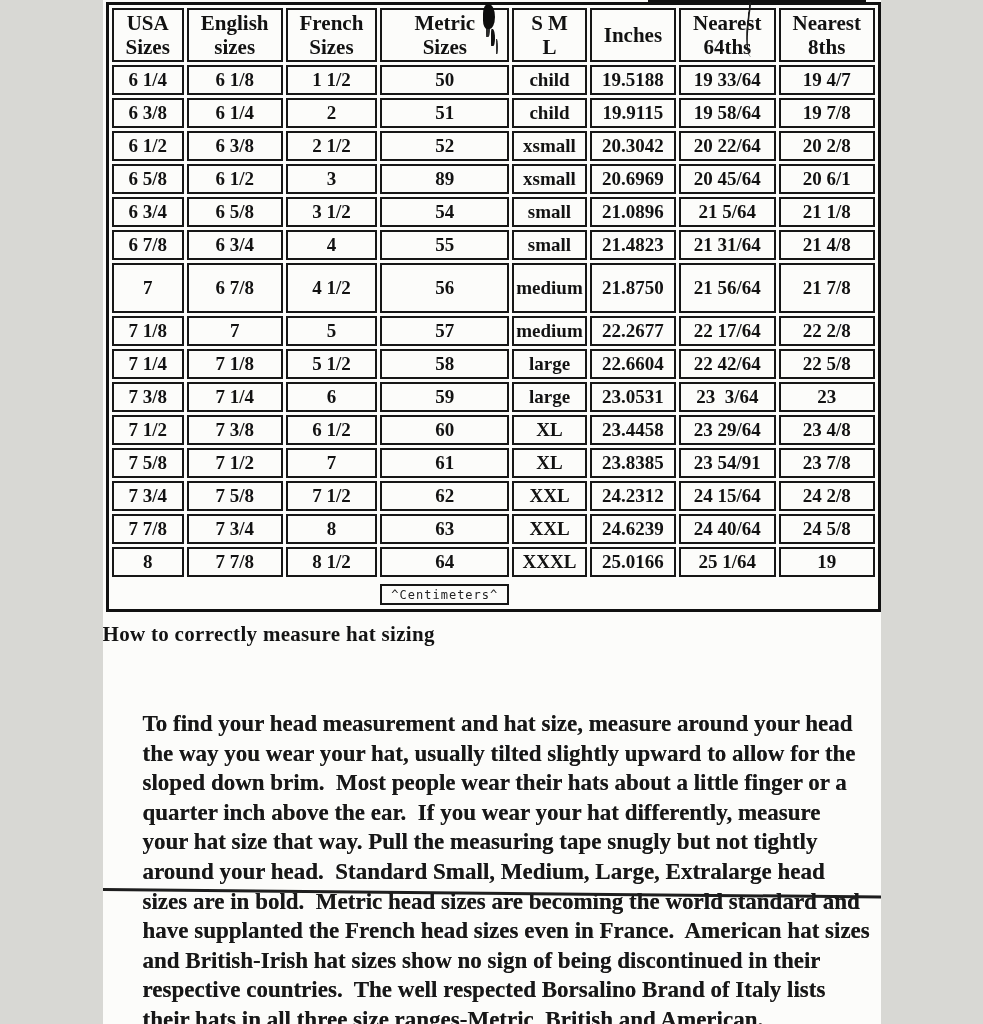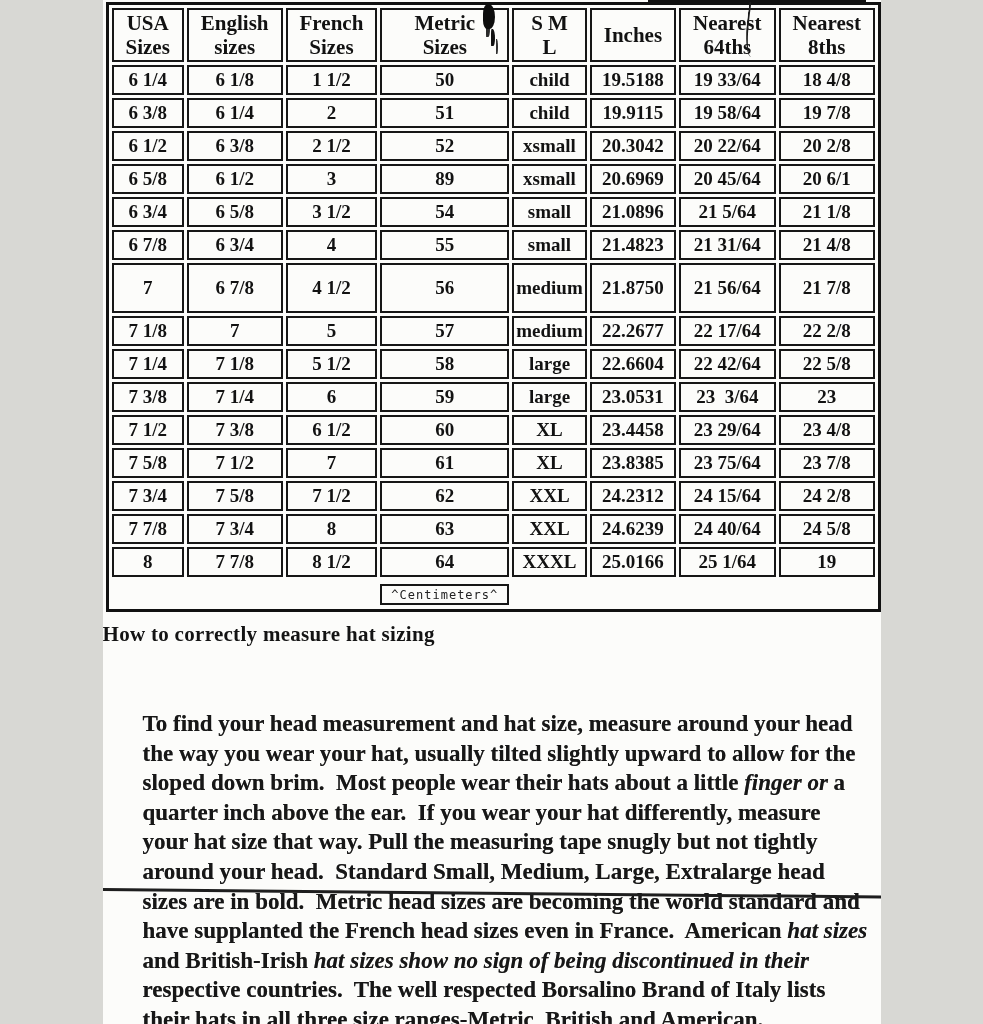--- a/index.html
+++ b/index.html
@@ -45,21 +45,21 @@
     position:absolute; top:622px; left:0; width:983px; margin:0;
     text-align:left; font-size:21px; font-weight:700;
     letter-spacing:0.3px; color:#141414;
   }
   .body-text {
     position:absolute; top:709px; left:40px; width:915px;
     font-size:23px; font-weight:700; line-height:29.6px;
     white-space:pre-wrap; color:#171717;
     text-shadow:0 0 0.4px rgba(0,0,0,0.55);
   }
-  .body-text .it { font-style:italic; }
+  .body-text .it { }
 
   
   .artifact { position:absolute; pointer-events:none; }
   .top-edge { left:545px; top:0; width:218px; height:3px; background:#111; }
   .ink-blot {
     left:380px; top:4px; width:12px; height:25px; background:#0d0d0d;
     border-radius:45% 60% 55% 40%;
     box-shadow:4px 21px 0 -4px #111, -1px 12px 0 -4px #2a2a2a, 8px 30px 0 -5px #333;
   }
   .scratch {
@@ -113,21 +113,21 @@
     </thead>
     <tbody>
         <tr>
           <td>6 1/4</td>
           <td>6 1/8</td>
           <td>1 1/2</td>
           <td>50</td>
           <td>child</td>
           <td>19.5188</td>
           <td>19 33/64</td>
-          <td>18 4/8</td>
+          <td>19 4/7</td>
         </tr>
         <tr>
           <td>6 3/8</td>
           <td>6 1/4</td>
           <td>2</td>
           <td>51</td>
           <td>child</td>
           <td>19.9115</td>
           <td>19 58/64</td>
           <td>19 7/8</td>
@@ -222,21 +222,21 @@
           <td>23 29/64</td>
           <td>23 4/8</td>
         </tr>
         <tr>
           <td>7 5/8</td>
           <td>7 1/2</td>
           <td>7</td>
           <td>61</td>
           <td>XL</td>
           <td>23.8385</td>
-          <td>23 75/64</td>
+          <td>23 54/91</td>
           <td>23 7/8</td>
         </tr>
         <tr>
           <td>7 3/4</td>
           <td>7 5/8</td>
           <td>7 1/2</td>
           <td>62</td>
           <td class="sml-regular">XXL</td>
           <td>24.2312</td>
           <td>24 15/64</td>

